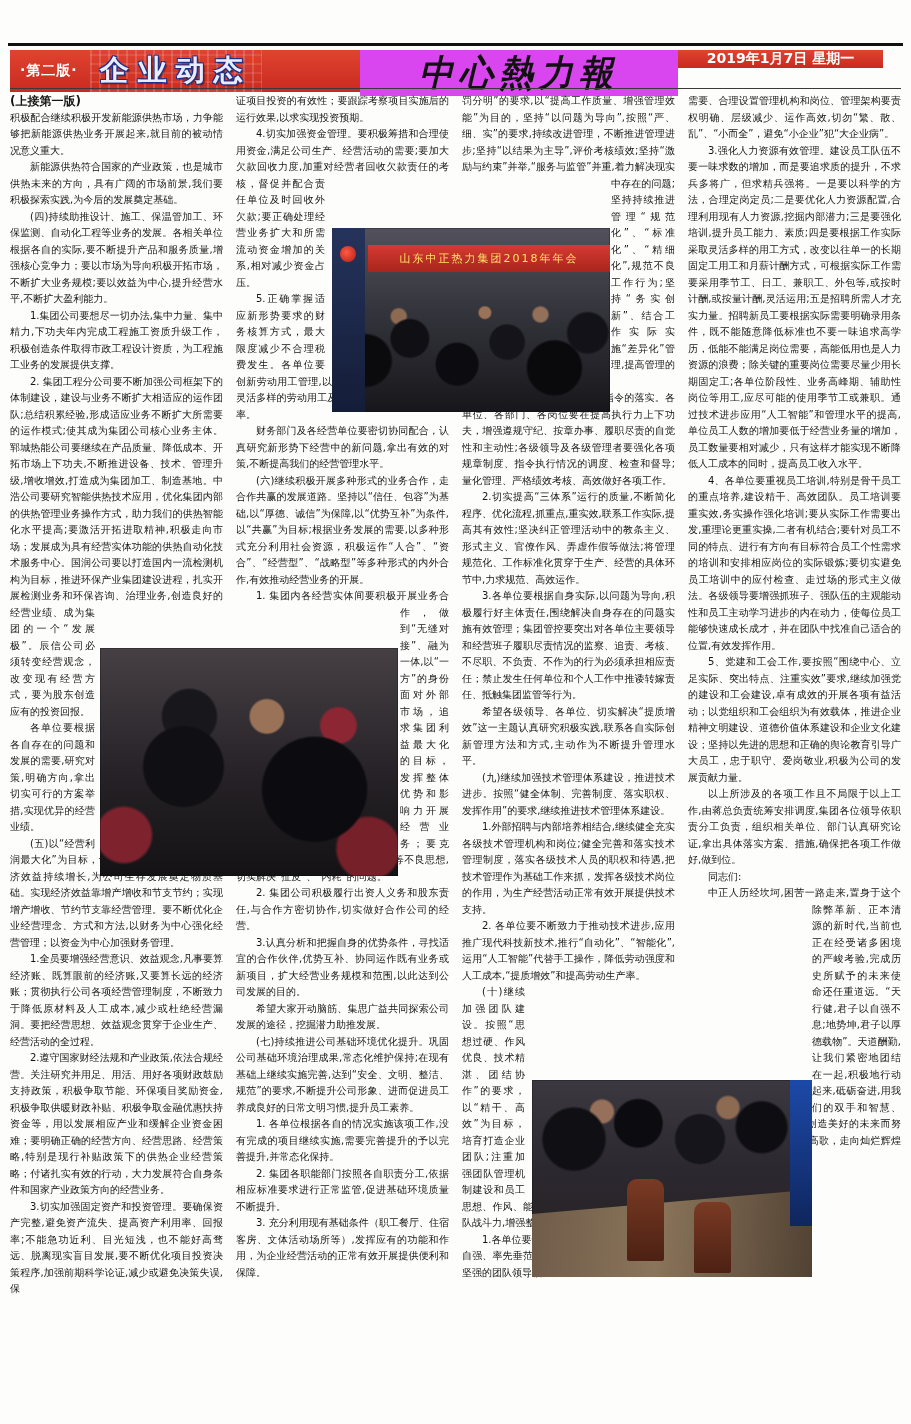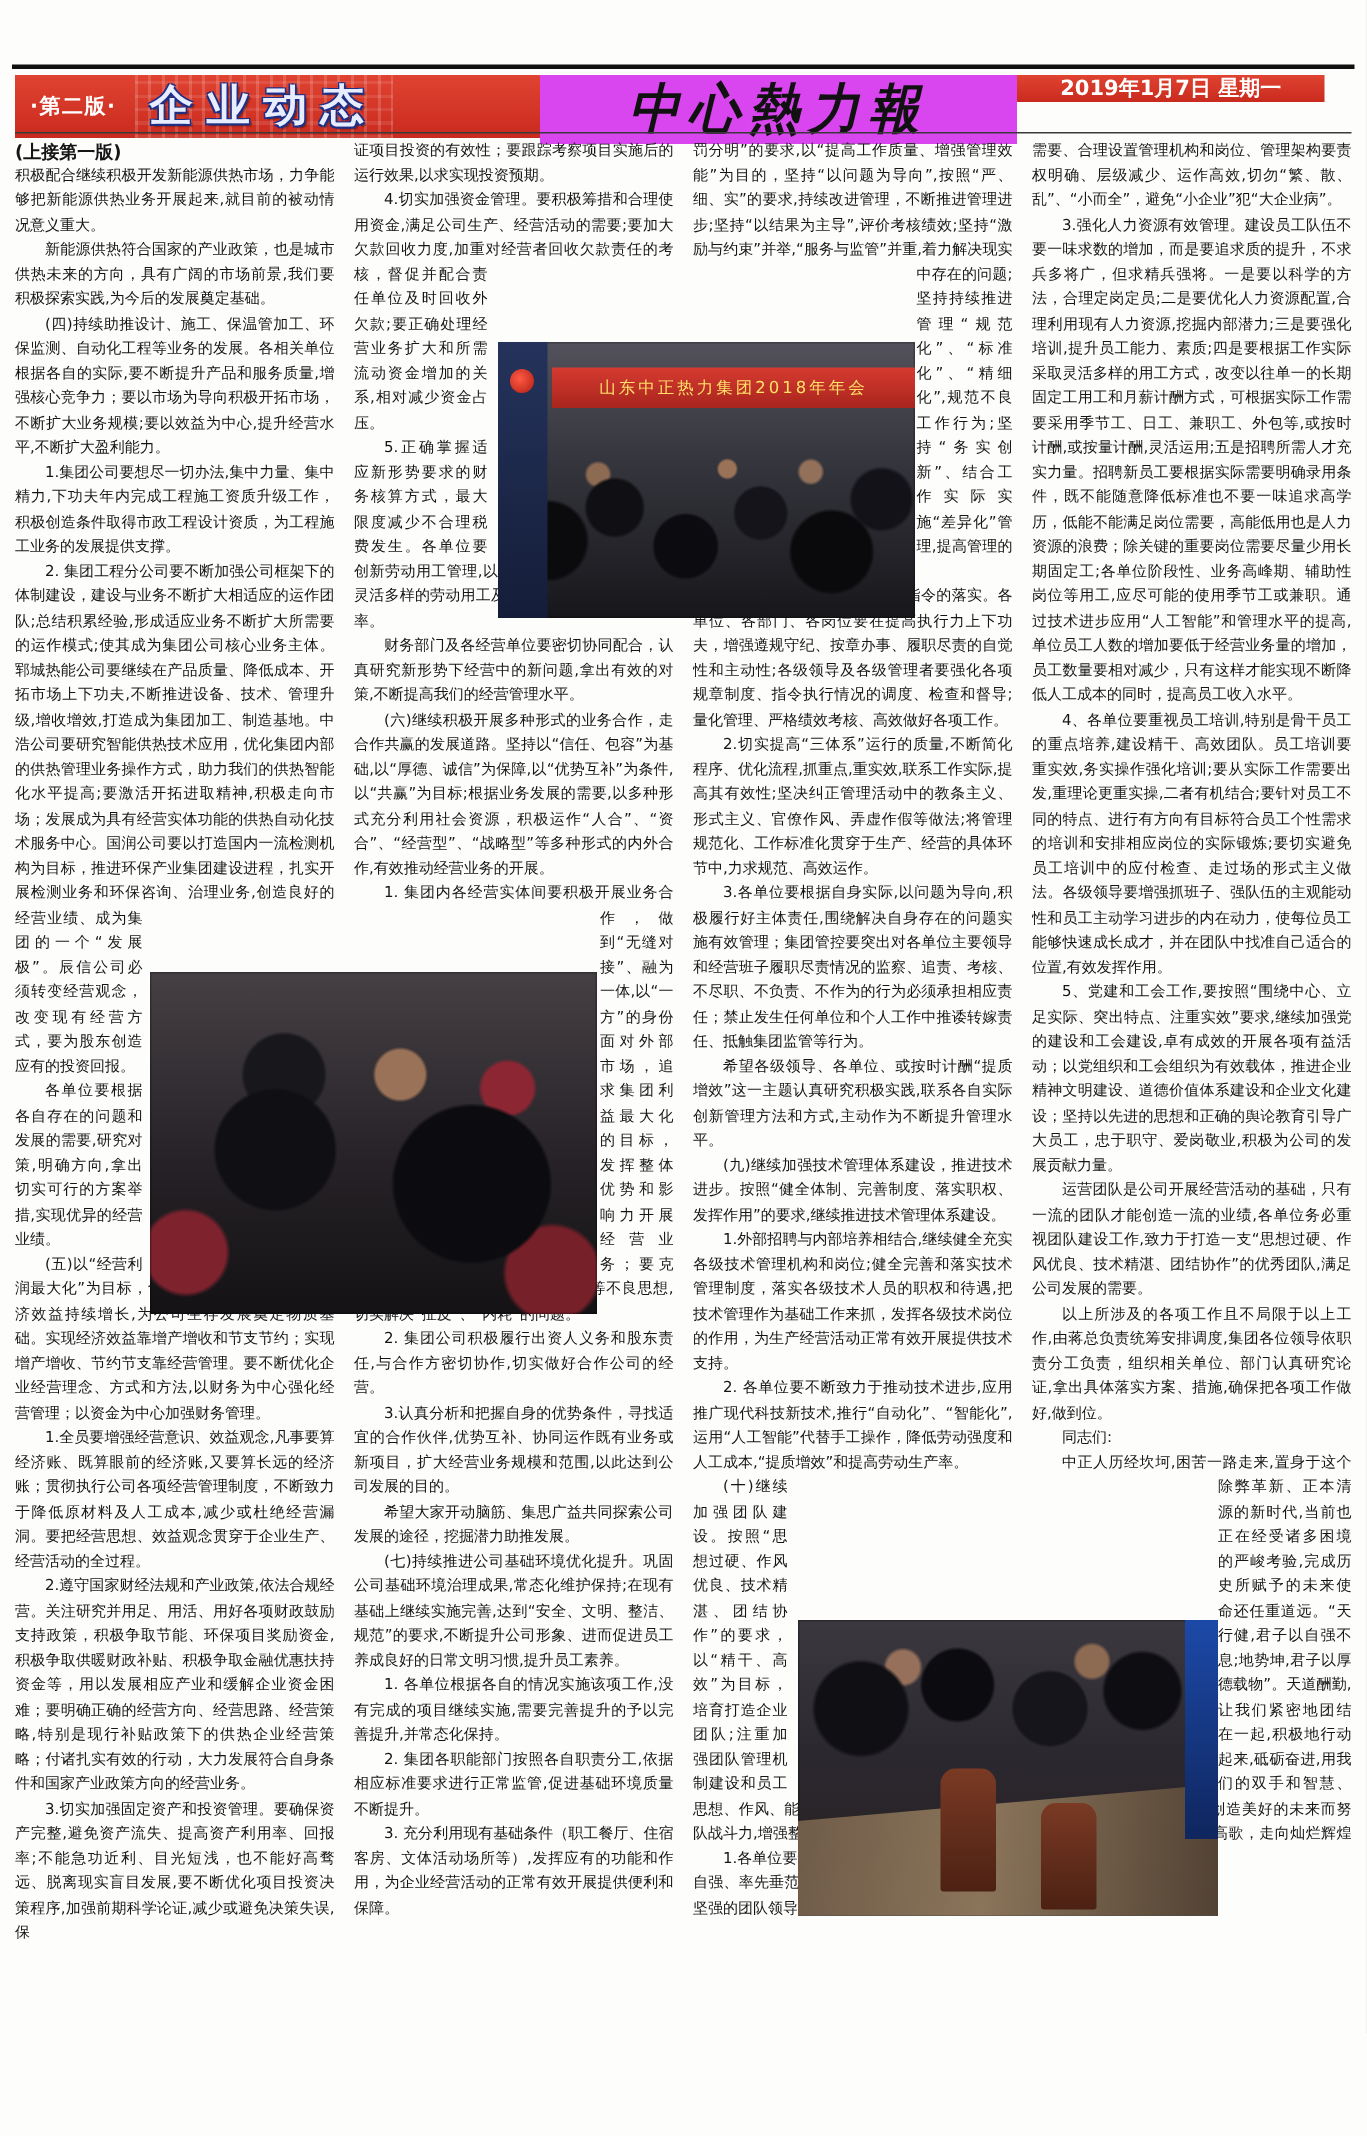--- a/index.html
+++ b/index.html
@@ -130,33 +130,32 @@
         <p class="para">(七)持续推进公司基础环境优化提升。巩固公司基础环境治理成果,常态化维护保持;在现有基础上继续实施完善,达到“安全、文明、整洁、规范”的要求,不断提升公司形象、进而促进员工养成良好的日常文明习惯,提升员工素养。</p>
         <p class="para">1. 各单位根据各自的情况实施该项工作,没有完成的项目继续实施,需要完善提升的予以完善提升,并常态化保持。</p>
         <p class="para">2. 集团各职能部门按照各自职责分工,依据相应标准要求进行正常监管,促进基础环境质量不断提升。</p>
         <p class="para">3. 充分利用现有基础条件（职工餐厅、住宿客房、文体活动场所等）,发挥应有的功能和作用，为企业经营活动的正常有效开展提供便利和保障。</p>
       </div>
       <div class="col">
         <p class="para noindent">罚分明”的要求,以“提高工作质量、增强管理效能”为目的，坚持“以问题为导向”,按照“严、细、实”的要求,持续改进管理，不断推进管理进步;坚持“以结果为主导”,评价考核绩效;坚持“激励与约束”并举,“服务与监管”并重,着力解决<span class="gap" style="float: left; width: 149px; height: 188px;"></span>现实中存在的问题;坚持持续推进管理“规范化”、“标准化”、“精细化”,规范不良工作行为;坚持“务实创新”、结合工作实际实施“差异化”管理,提高管理的有效性。</p>
         <p class="para">1.着力抓好各项规章制度、指令的落实。各单位、各部门、各岗位要在提高执行力上下功夫，增强遵规守纪、按章办事、履职尽责的自觉性和主动性;各级领导及各级管理者要强化各项规章制度、指令执行情况的调度、检查和督导;量化管理、严格绩效考核、高效做好各项工作。</p>
         <p class="para">2.切实提高“三体系”运行的质量,不断简化程序、优化流程,抓重点,重实效,联系工作实际,提高其有效性;坚决纠正管理活动中的教条主义、形式主义、官僚作风、弄虚作假等做法;将管理规范化、工作标准化贯穿于生产、经营的具体环节中,力求规范、高效运作。</p>
         <p class="para">3.各单位要根据自身实际,以问题为导向,积极履行好主体责任,围绕解决自身存在的问题实施有效管理；集团管控要突出对各单位主要领导和经营班子履职尽责情况的监察、追责、考核、不尽职、不负责、不作为的行为必须承担相应责任；禁止发生任何单位和个人工作中推诿转嫁责任、抵触集团监管等行为。</p>
-        <p class="para">希望各级领导、各单位、或按时计酬“提质增效”这一主题认真研究积极实践,联系各自实际创新管理方法和方式,主动作为不断提升管理水平。</p>
+        <p class="para">希望各级领导、各单位、切实解决“提质增效”这一主题认真研究积极实践,联系各自实际创新管理方法和方式,主动作为不断提升管理水平。</p>
         <p class="para">(九)继续加强技术管理体系建设，推进技术进步。按照“健全体制、完善制度、落实职权、发挥作用”的要求,继续推进技术管理体系建设。</p>
         <p class="para">1.外部招聘与内部培养相结合,继续健全充实各级技术管理机构和岗位;健全完善和落实技术管理制度，落实各级技术人员的职权和待遇,把技术管理作为基础工作来抓，发挥各级技术岗位的作用，为生产经营活动正常有效开展提供技术支持。</p>
         <p class="para">2. 各单位要不断致力于推动技术进步,应用推广现代科技新技术,推行“自动化”、“智能化”,运用“人工智能”代替手工操作，降低劳动强度和人工成本,“提质增效”和提高劳动生产率。</p>
         <p class="para">(十)继续<span class="gap" style="float: right; width: 150px; height: 201px;"></span>加强团队建设。按照“思想过硬、作风优良、技术精湛、团结协作”的要求，以“精干、高效”为目标，培育打造企业团队;注重加强团队管理机制建设和员工思想、作风、能力、精神等方面的建设、提升团队战斗力,增强整体实力。</p>
         <p class="para">1.各单位要切实加强领导班子自身建设,自律自强、率先垂范、不断提高领导能力、使其成为坚强的团队领导核心。</p>
       </div>
       <div class="col">
         <p class="para noindent">需要、合理设置管理机构和岗位、管理架构要责权明确、层级减少、运作高效,切勿“繁、散、乱”、“小而全”，避免“小企业”犯“大企业病”。</p>
         <p class="para">3.强化人力资源有效管理。建设员工队伍不要一味求数的增加，而是要追求质的提升，不求兵多将广，但求精兵强将。一是要以科学的方法，合理定岗定员;二是要优化人力资源配置,合理利用现有人力资源,挖掘内部潜力;三是要强化培训,提升员工能力、素质;四是要根据工作实际采取灵活多样的用工方式，改变以往单一的长期固定工用工和月薪计酬方式，可根据实际工作需要采用季节工、日工、兼职工、外包等,或按时计酬,或按量计酬,灵活运用;五是招聘所需人才充实力量。招聘新员工要根据实际需要明确录用条件，既不能随意降低标准也不要一味追求高学历，低能不能满足岗位需要，高能低用也是人力资源的浪费；除关键的重要岗位需要尽量少用长期固定工;各单位阶段性、业务高峰期、辅助性岗位等用工,应尽可能的使用季节工或兼职。通过技术进步应用“人工智能”和管理水平的提高,单位员工人数的增加要低于经营业务量的增加，员工数量要相对减少，只有这样才能实现不断降低人工成本的同时，提高员工收入水平。</p>
         <p class="para">4、各单位要重视员工培训,特别是骨干员工的重点培养,建设精干、高效团队。员工培训要重实效,务实操作强化培训;要从实际工作需要出发,重理论更重实操,二者有机结合;要针对员工不同的特点、进行有方向有目标符合员工个性需求的培训和安排相应岗位的实际锻炼;要切实避免员工培训中的应付检查、走过场的形式主义做法。各级领导要增强抓班子、强队伍的主观能动性和员工主动学习进步的内在动力，使每位员工能够快速成长成才，并在团队中找准自己适合的位置,有效发挥作用。</p>
         <p class="para">5、党建和工会工作,要按照“围绕中心、立足实际、突出特点、注重实效”要求,继续加强党的建设和工会建设,卓有成效的开展各项有益活动；以党组织和工会组织为有效载体，推进企业精神文明建设、道德价值体系建设和企业文化建设；坚持以先进的思想和正确的舆论教育引导广大员工，忠于职守、爱岗敬业,积极为公司的发展贡献力量。</p>
-        <p class="para">运营团队是公司开展经营活动的基础，只有一流的团队才能创造一流的业绩,各单位务必重视团队建设工作,致力于打造一支“思想过硬、作风优良、技术精湛、团结协作”的优秀团队,满足公司发展的需要。</p>
         <p class="para">以上所涉及的各项工作且不局限于以上工作,由蒋总负责统筹安排调度,集团各位领导依职责分工负责，组织相关单位、部门认真研究论证,拿出具体落实方案、措施,确保把各项工作做好,做到位。</p>
         <p class="para salute">同志们:</p>
         <p class="para">中正人历经坎坷,困苦一路走来,置<span class="gap" style="float: left; width: 124px; height: 201px;"></span>身于这个除弊革新、正本清源的新时代,当前也正在经受诸多困境的严峻考验,完成历史所赋予的未来使命还任重道远。“天行健,君子以自强不息;地势坤,君子以厚德载物”。天道酬勤,让我们紧密地团结在一起,积极地行动起来,砥砺奋进,用我们的双手和智慧、助力中正事业蓬勃发展,为创造美好的未来而努力奋斗! 坚信中正定会一路高歌，走向灿烂辉煌的明天!</p>
       </div>
     </div>
 
   <div id="photo1" class="photo">
     <div class="wall"></div>
     <div class="logo"></div>
     <div class="banner">山东中正热力集团2018年年会</div>

